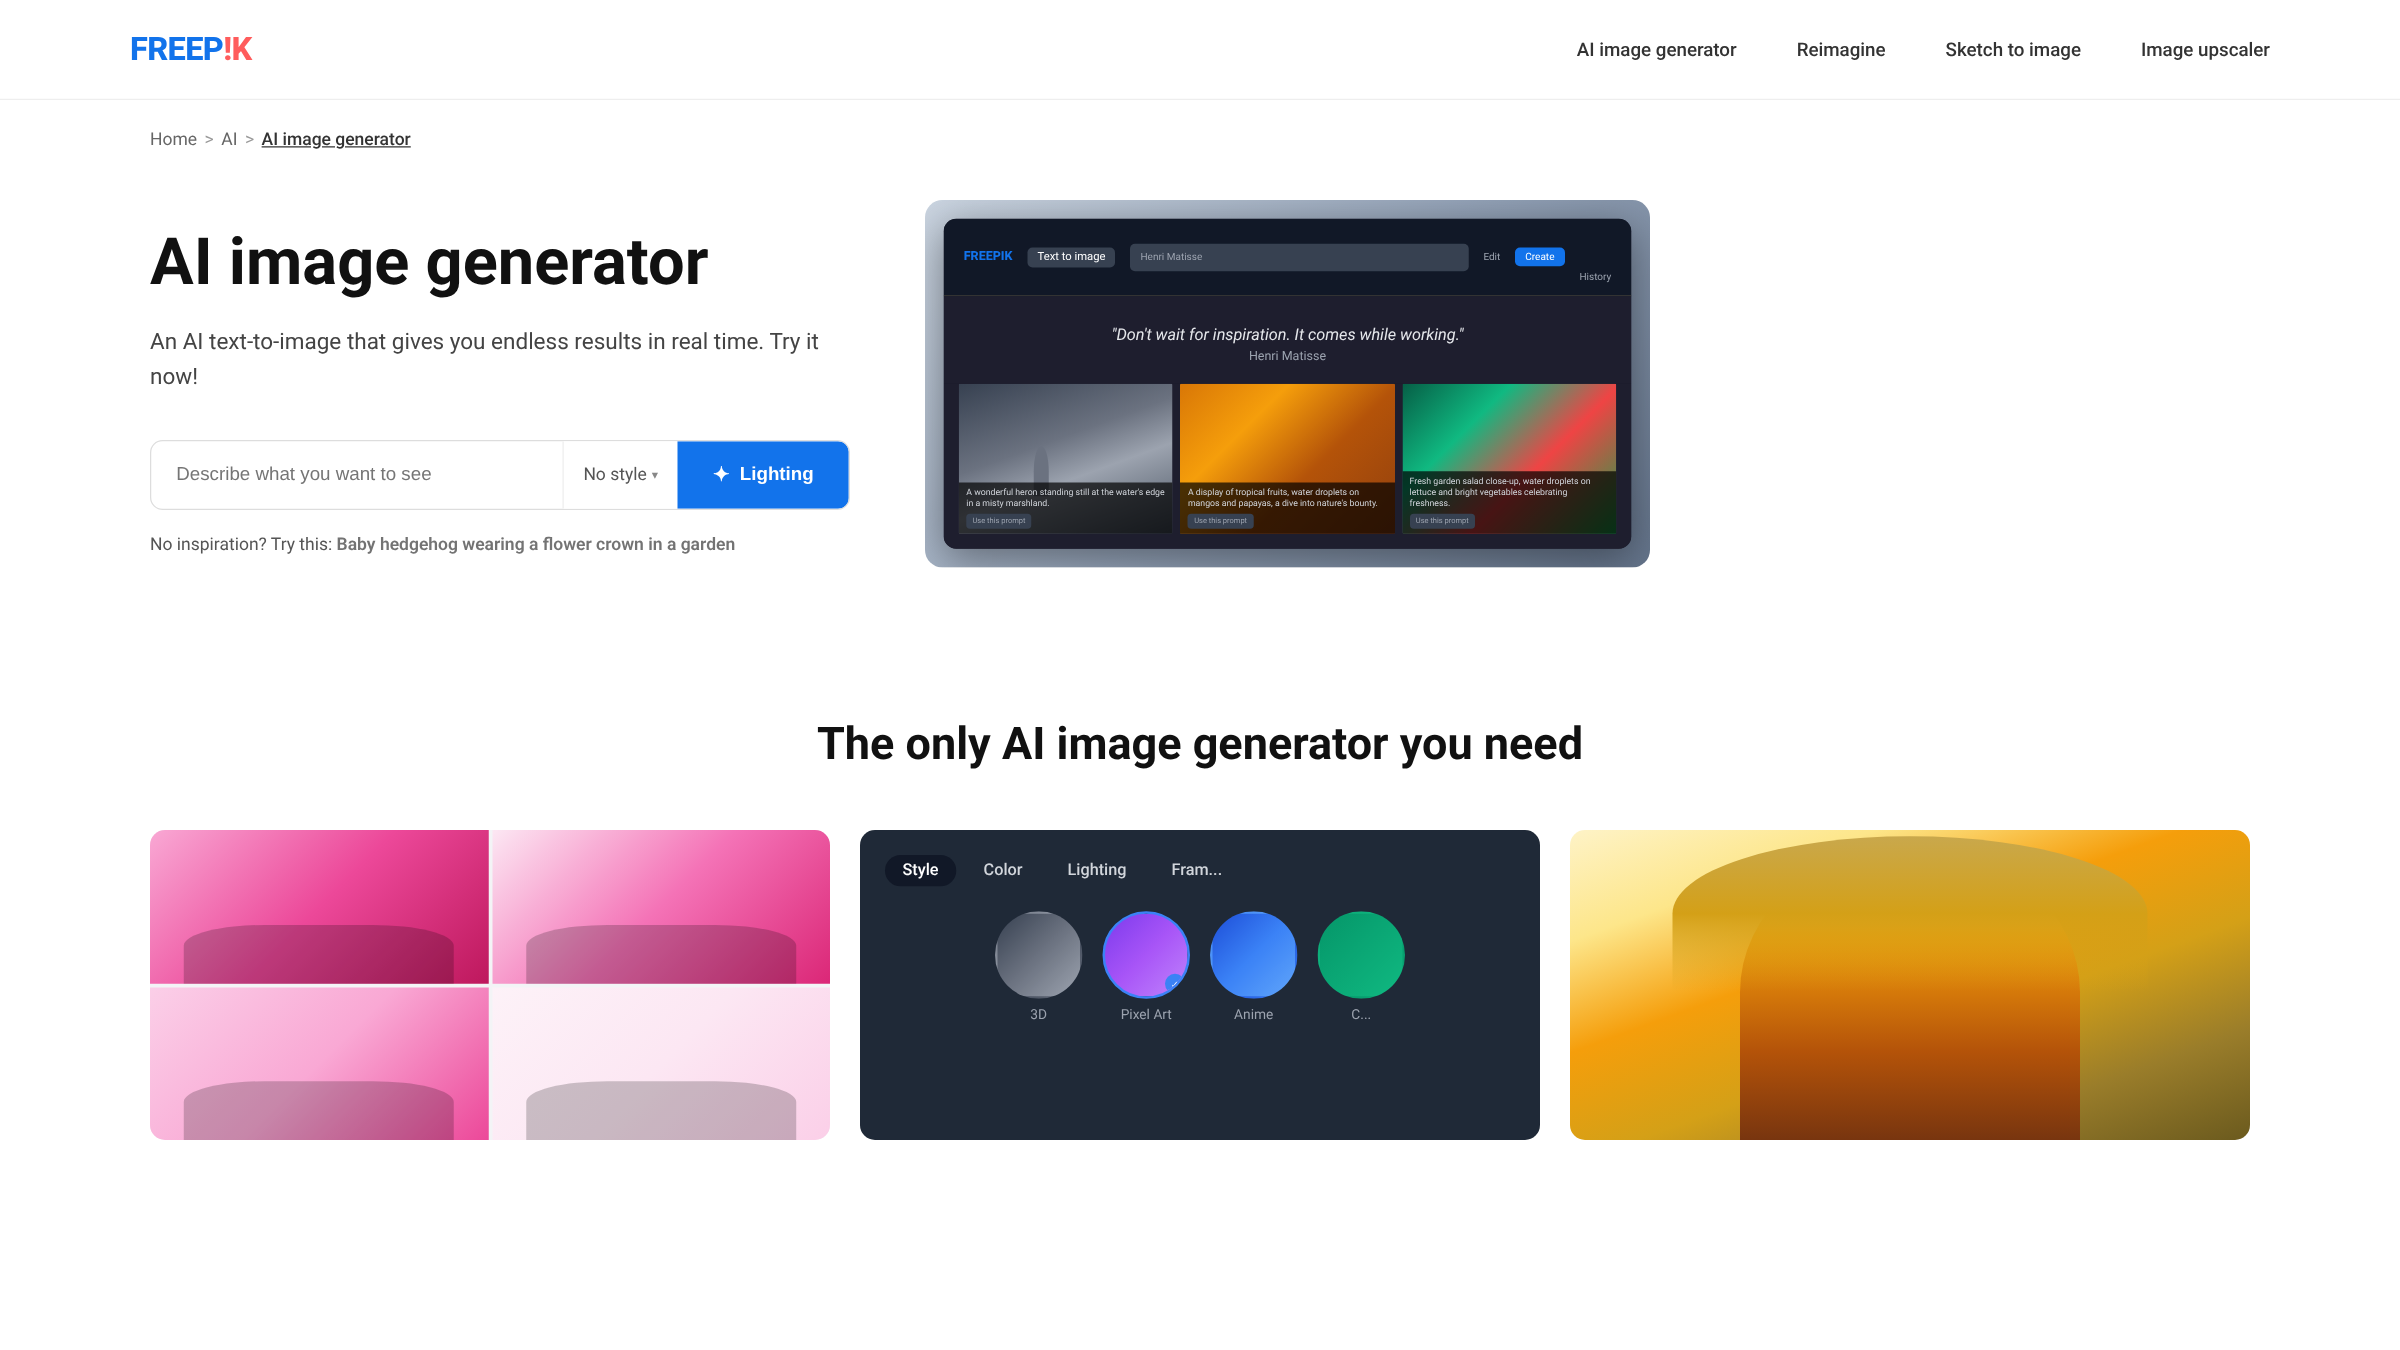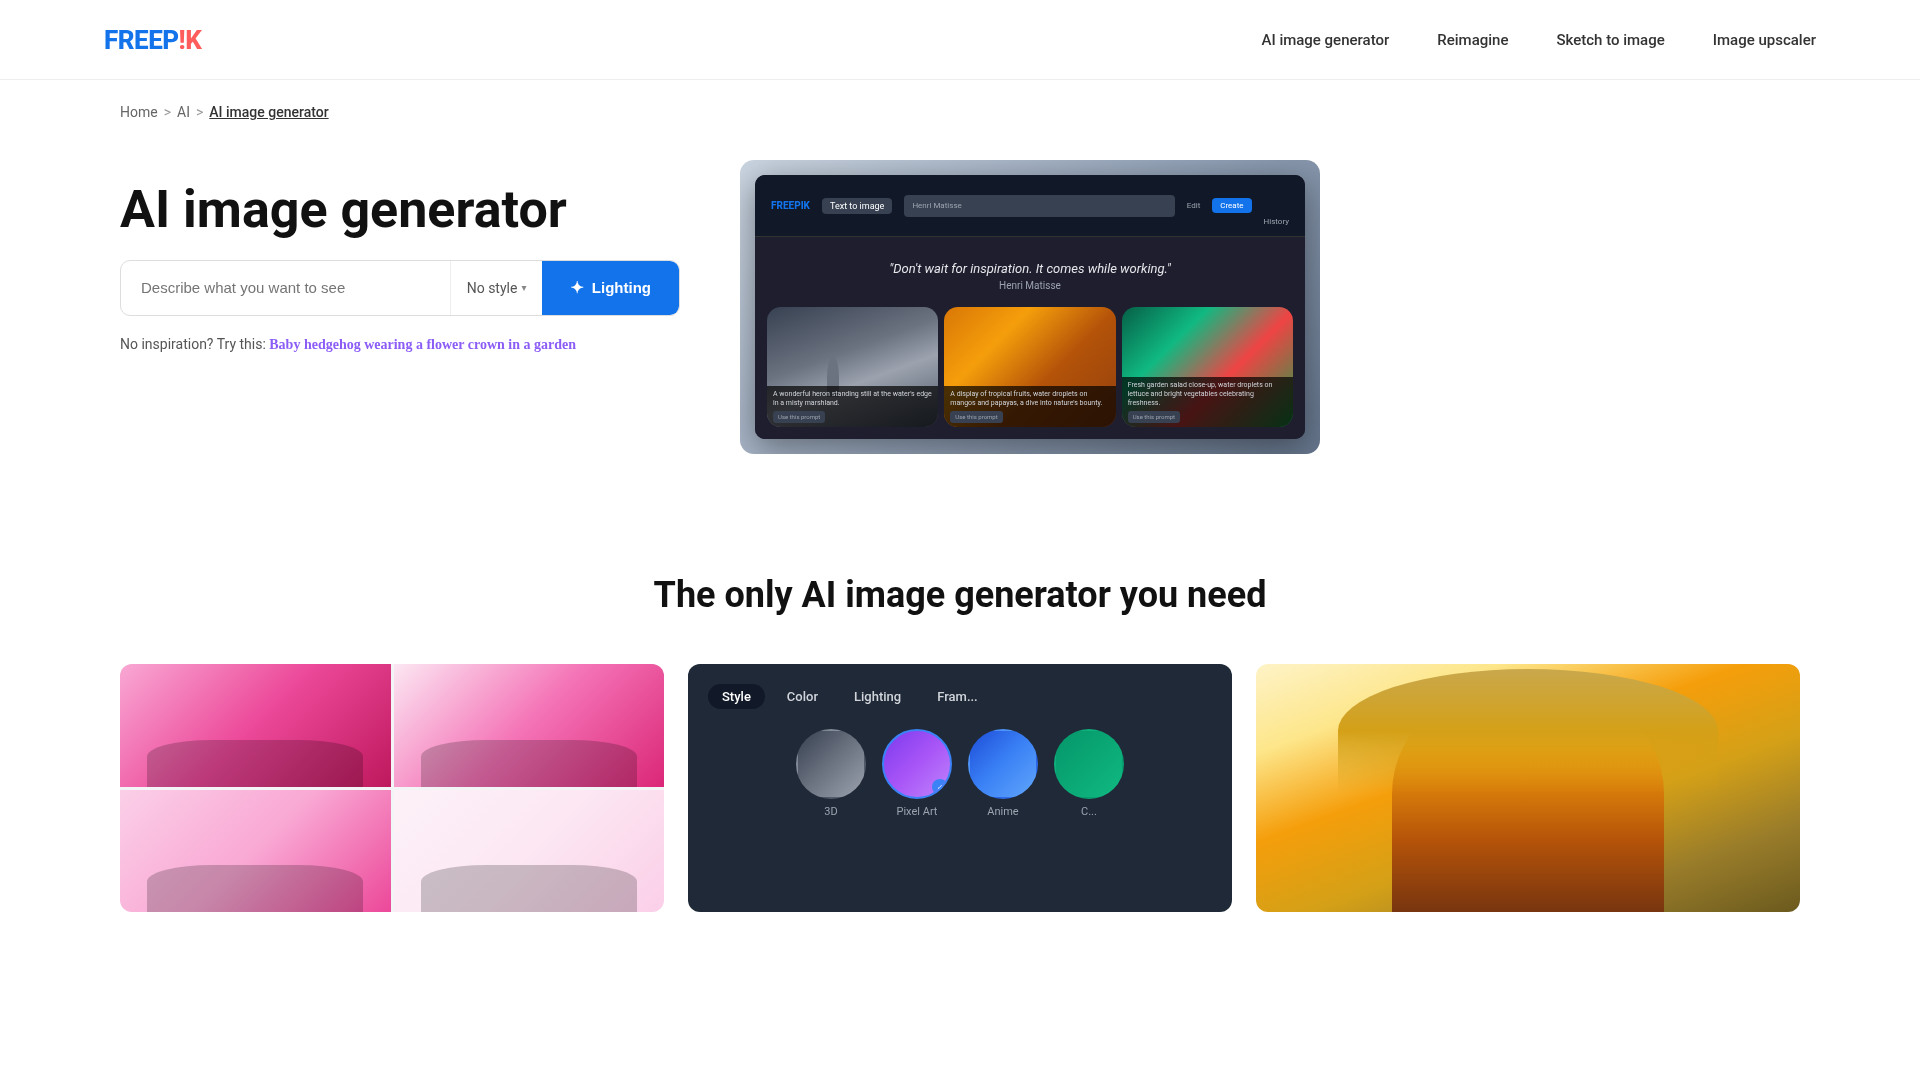--- a/index.html
+++ b/index.html
@@ -123,22 +123,21 @@
       white-space: nowrap;
     }
     .sparkle-icon { font-size: 16px; }
 
     .inspiration-text {
       font-size: 14px;
       color: #555;
     }
     .inspiration-text strong {
       font-weight: 600;
-      color: #8b5cf6;
-      font-family: Liberation Serif, serif;
+      color: #737373;
     }
     
     .ss-toolbar {
       display: flex;
       align-items: center;
       gap: 12px;
       padding: 10px 16px;
       background: #111827;
       border-bottom: 1px solid #333;
     }
@@ -177,21 +176,21 @@
 
     
     .ss-grid {
       display: grid;
       grid-template-columns: 1fr 1fr 1fr;
       gap: 6px;
       padding: 0 12px 12px;
       background: #1e1e2e;
     }
     .ss-card {
-      border-radius: 14px;
+      border-radius: 1px;
       overflow: hidden;
       position: relative;
     }
     .ss-card-img {
       width: 100%;
       height: 120px;
       display: block;
     }
     
     .img-heron {
@@ -395,20 +394,21 @@
   <a>Home</a>
   <span class="sep">&gt;</span>
   <a>AI</a>
   <span class="sep">&gt;</span>
   <span class="current">AI image generator</span>
 </div>
 
 <div class="hero">
   <div class="hero-left">
     <h1 class="hero-title">AI image generator</h1>
+    <p class="hero-subtitle">An AI text-to-image that gives you endless results in real time. Try it now!</p>
 
     <div class="search-bar">
       <input type="text" class="search-input" placeholder="Describe what you want to see" style="">
       <div class="style-dropdown">
         <span>No style</span>
         <span class="chevron">▾</span>
       </div>
       <button class="generate-btn">
         <span class="sparkle-icon">✦</span>
         <span>Lighting</span>

